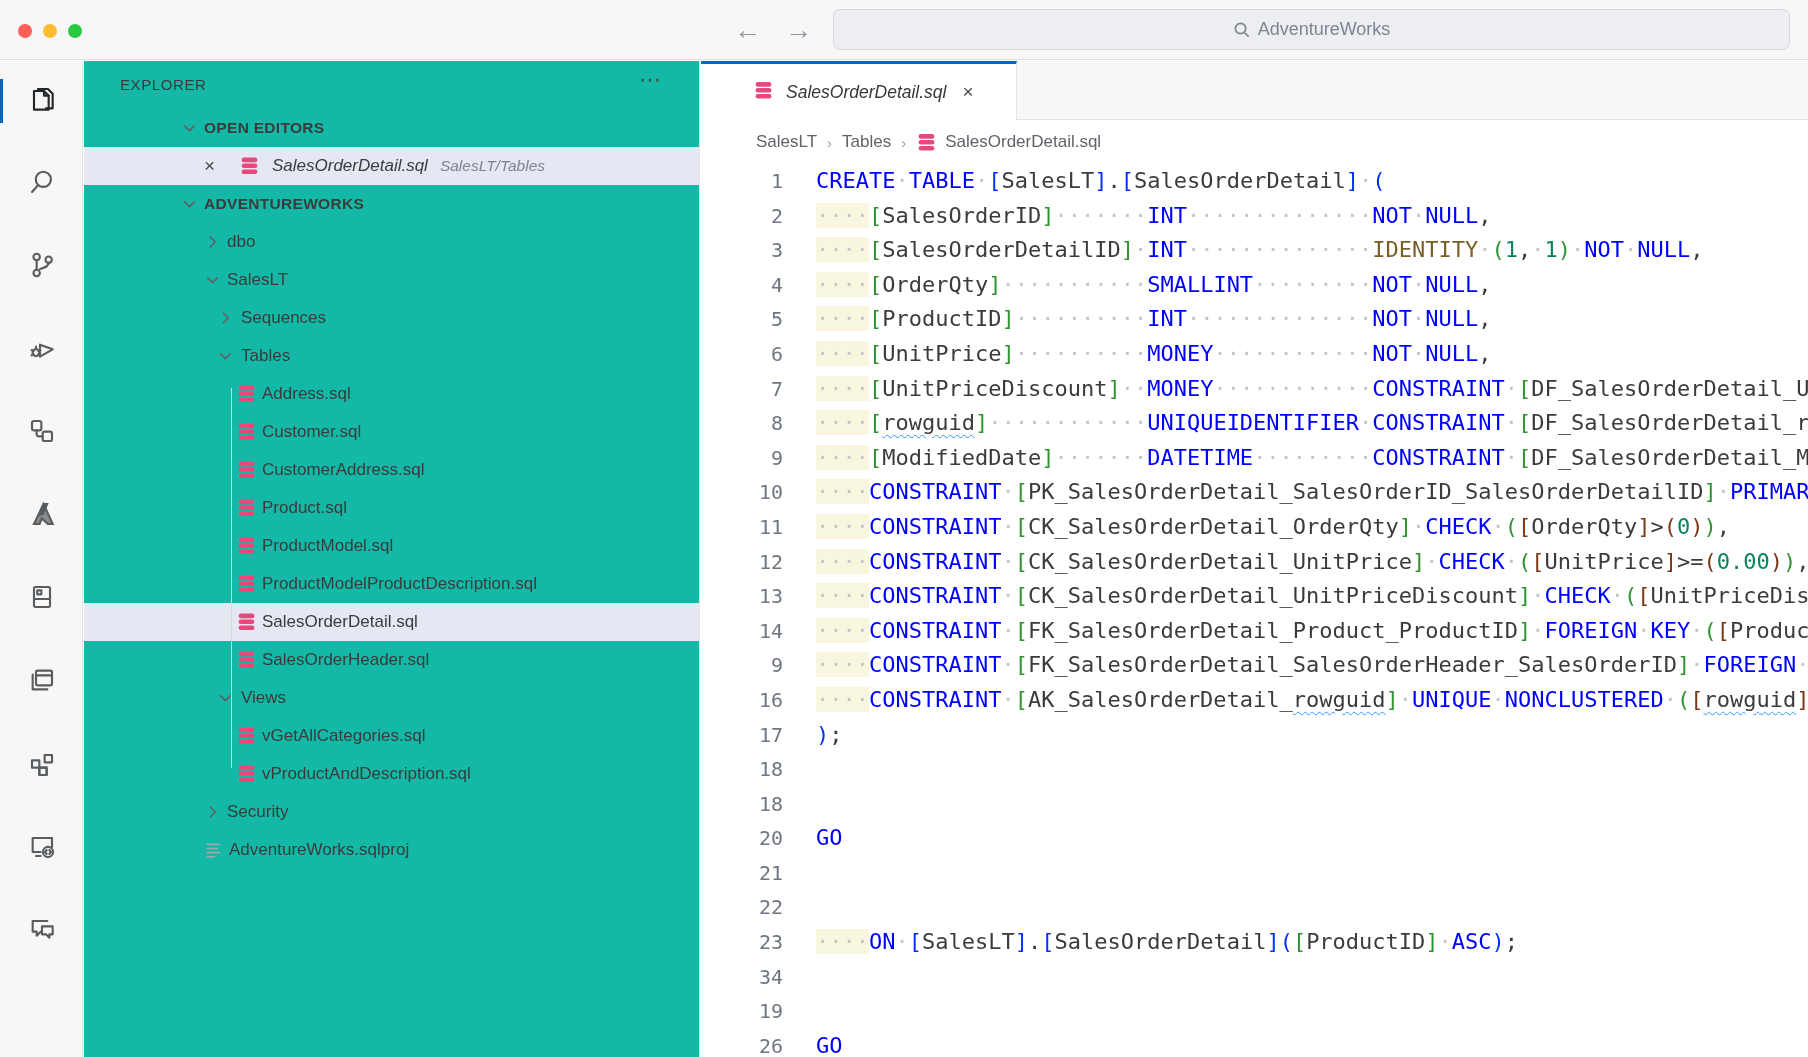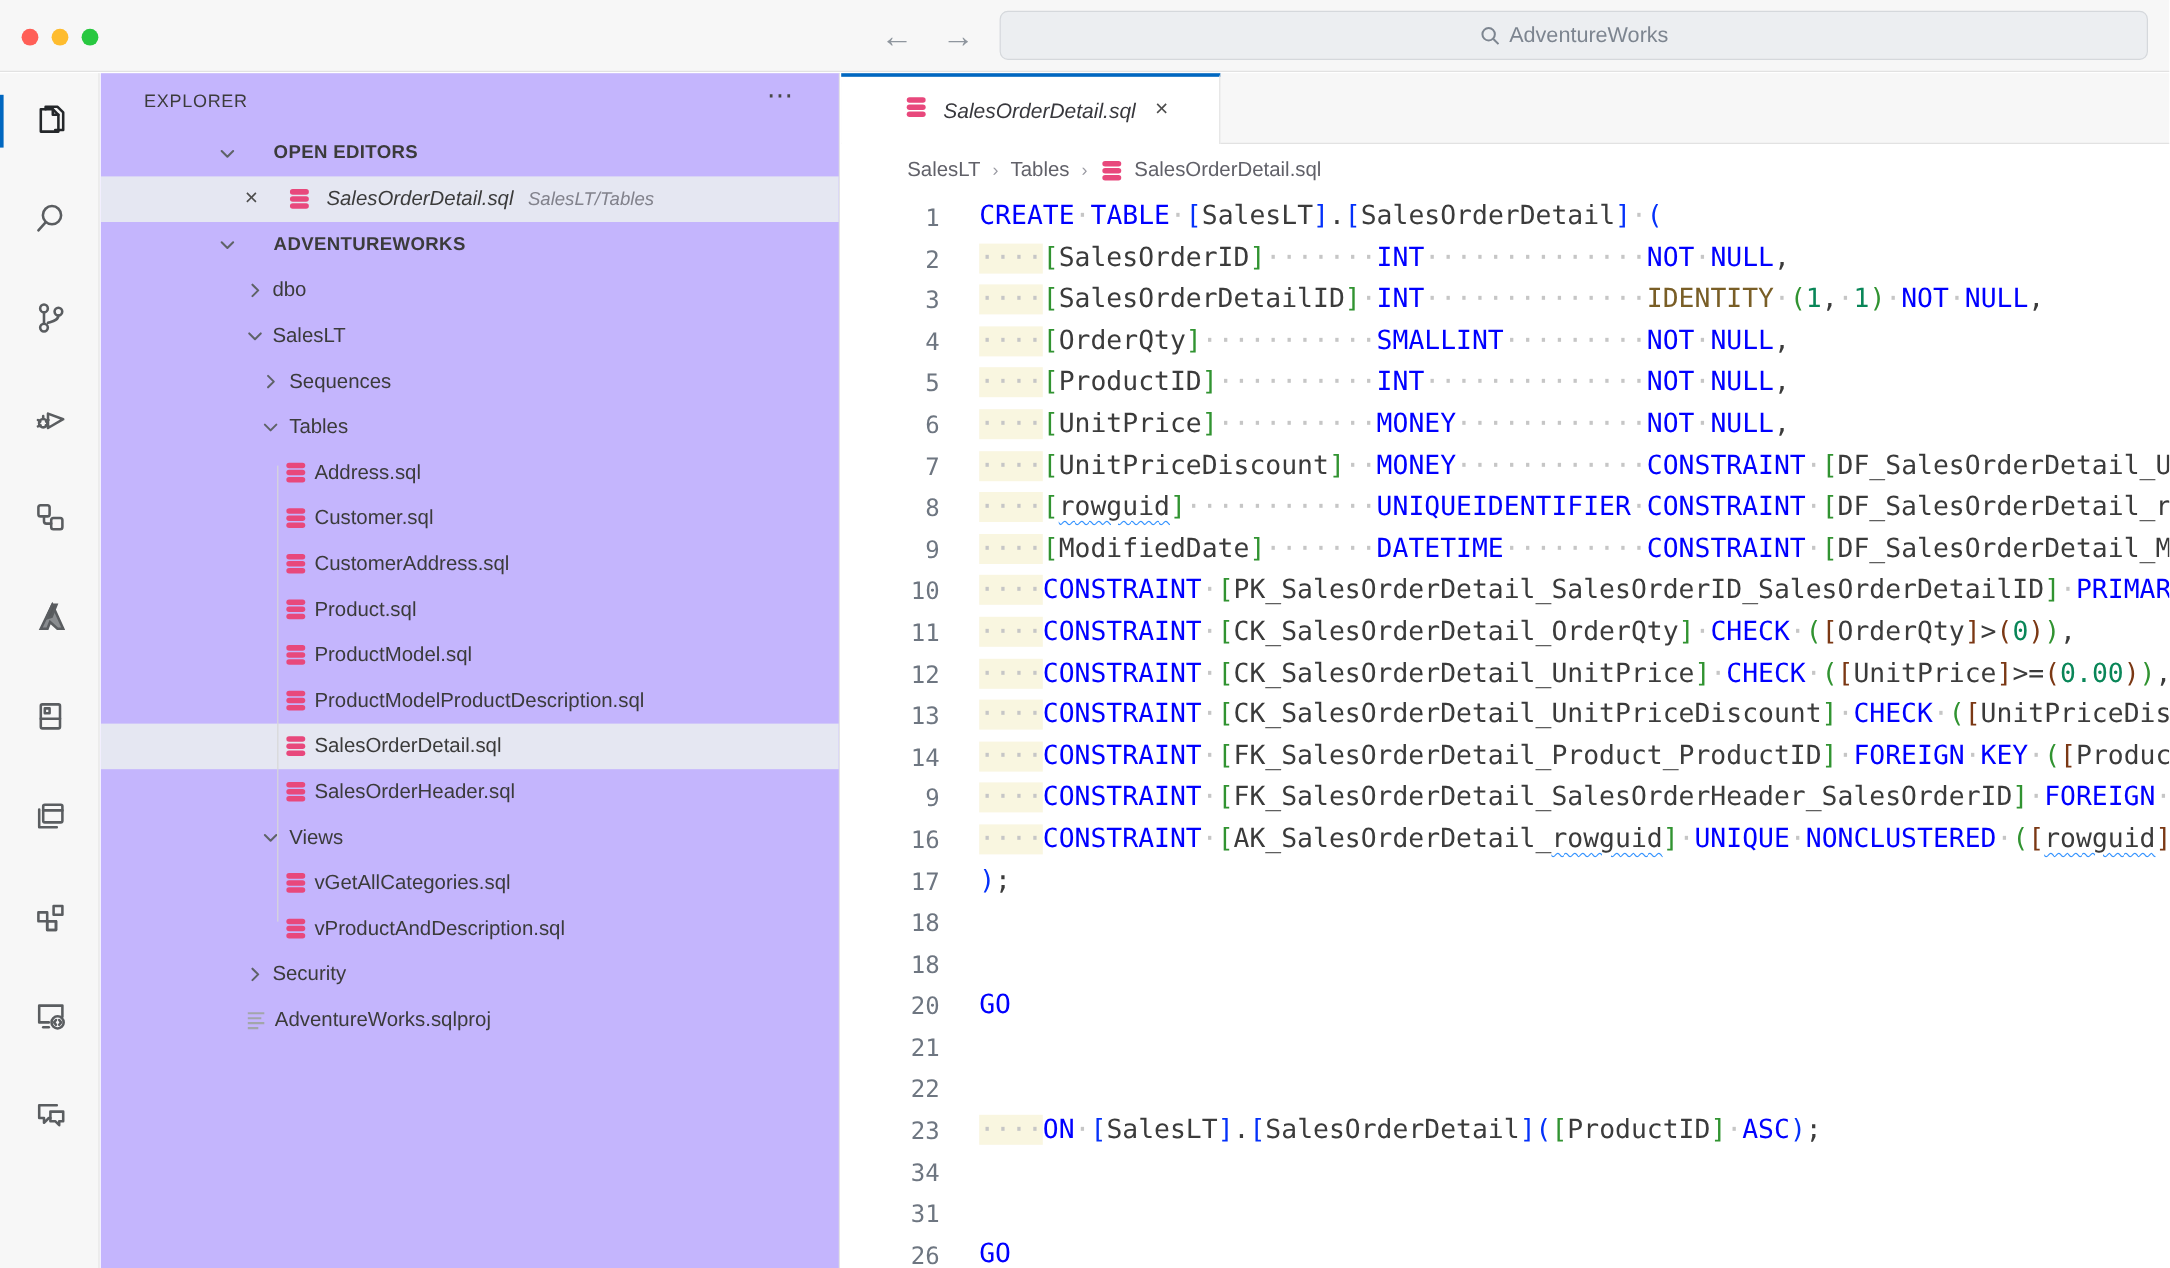--- a/index.html
+++ b/index.html
@@ -22,31 +22,31 @@
 
   
   .activitybar{position:absolute;left:0;top:61px;width:83px;height:996px;background:#f7f7f7;
     border-right:1px solid #e4e4e4;}
   .act-item{position:absolute;left:0;width:83px;height:72px;display:flex;align-items:center;justify-content:center;}
   .act-item svg{stroke:#5a5d60;fill:none;stroke-width:1.6;}
   .act-item.active svg{stroke:#24272a;}
   .act-item.active:before{content:"";position:absolute;left:0;top:14px;bottom:14px;width:3px;background:#0067c0;}
 
   
-  .sidebar{position:absolute;left:84px;top:61px;width:616px;height:996px;background:#c4b5fd;
+  .sidebar{position:absolute;left:84px;top:61px;width:616px;height:996px;background:#14b8a6;
     border-right:1px solid #e4e4e4;overflow:hidden;}
   .sb-header{position:absolute;left:0;top:0;width:100%;height:48px;}
   .sb-title{position:absolute;left:36px;top:15px;font-size:15px;letter-spacing:.6px;color:#3b3b3b;}
   .sb-more{position:absolute;right:36px;top:6px;font-size:22px;color:#474747;letter-spacing:2px;}
   .sb-rows{position:absolute;left:0;top:48px;width:100%;}
   .sb-row{position:relative;width:100%;height:38px;display:flex;align-items:center;font-size:17px;color:#3b3b3b;}
   .sb-row.selected{background:#e5e7f2;}
   .sb-row .chev{position:absolute;top:50%;transform:translateY(-50%);display:flex;}
   .sb-row .lbl{position:absolute;white-space:nowrap;}
-  .sb-row.bold .lbl{font-weight:bold;font-size:15.5px;letter-spacing:.3px;margin-left:24px;}
+  .sb-row.bold .lbl{font-weight:bold;font-size:15.5px;letter-spacing:.3px;}
   .sb-row .fico{position:absolute;top:50%;transform:translateY(-50%);display:flex;}
   .oe-close{position:absolute;left:120px;top:50%;transform:translateY(-50%);font-size:19px;color:#4d4d4d;}
   .oe-name{font-style:italic;}
   .oe-desc{font-style:italic;color:#82828c;font-size:15.5px;margin-left:12px;}
   .guide{position:absolute;width:1px;background:#d8d8d8;left:147px;}
 
   
   .editor{position:absolute;left:701px;top:61px;width:1107px;height:996px;background:#fff;}
   .tabbar{position:absolute;left:0;top:0;width:1107px;height:59px;background:#f7f7f7;border-bottom:1px solid #e2e2e2;}
   .tab{position:absolute;left:0;top:0;width:316px;height:59px;background:#fff;border-top:3px solid #0067c0;
@@ -428,18 +428,18 @@
         <div class="line"><span class="ln">9</span><span class="lc"><span class="wl">····</span><span class="k">CONSTRAINT</span><span class="w">·</span><span class="b1">[</span><span class="t">FK_SalesOrderDetail_SalesOrderHeader_SalesOrderID</span><span class="b1">]</span><span class="w">·</span><span class="k">FOREIGN</span><span class="w">·</span></span></div>
         <div class="line"><span class="ln">16</span><span class="lc"><span class="wl">····</span><span class="k">CONSTRAINT</span><span class="w">·</span><span class="b1">[</span><span class="t">AK_SalesOrderDetail_</span><span class="t sq">rowguid</span><span class="b1">]</span><span class="w">·</span><span class="k">UNIQUE</span><span class="w">·</span><span class="k">NONCLUSTERED</span><span class="w">·</span><span class="b1">(</span><span class="b2">[</span><span class="t sq">rowguid</span><span class="b2">]</span></span></div>
         <div class="line"><span class="ln">17</span><span class="lc"><span class="b0">)</span><span class="p">;</span></span></div>
         <div class="line"><span class="ln">18</span><span class="lc"></span></div>
         <div class="line"><span class="ln">18</span><span class="lc"></span></div>
         <div class="line"><span class="ln">20</span><span class="lc"><span class="k">GO</span></span></div>
         <div class="line"><span class="ln">21</span><span class="lc"></span></div>
         <div class="line"><span class="ln">22</span></div>
         <div class="line"><span class="ln">23</span><span class="lc"><span class="wl">····</span><span class="k">ON</span><span class="w">·</span><span class="b0">[</span><span class="t">SalesLT</span><span class="b0">]</span><span class="p">.</span><span class="b0">[</span><span class="t">SalesOrderDetail</span><span class="b0">]</span><span class="b0">(</span><span class="b1">[</span><span class="t">ProductID</span><span class="b1">]</span><span class="w">·</span><span class="k">ASC</span><span class="b0">)</span><span class="p">;</span></span></div>
         <div class="line"><span class="ln">34</span><span class="lc"></span></div>
-        <div class="line"><span class="ln">31</span><span class="lc"></span></div>
+        <div class="line"><span class="ln">19</span><span class="lc"></span></div>
         <div class="line"><span class="ln">26</span><span class="lc"><span class="k">GO</span></span></div>
       </div>
   </div>
 
 </div>
 
 </body></html>

